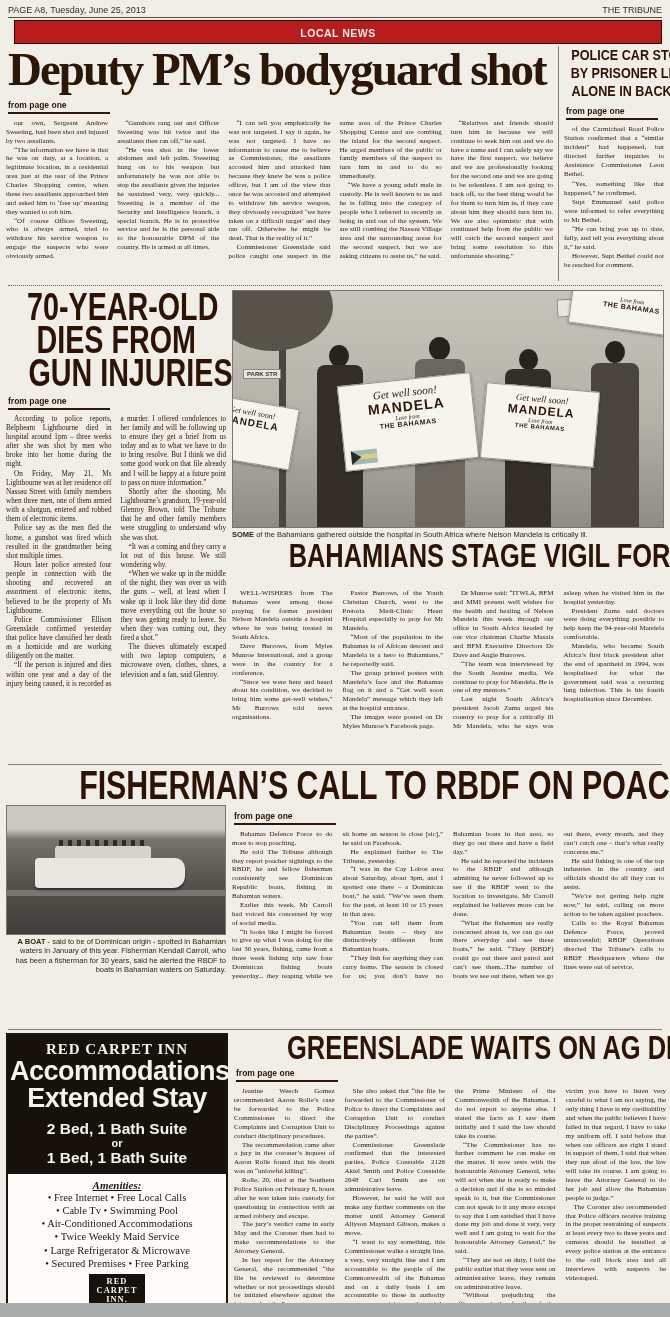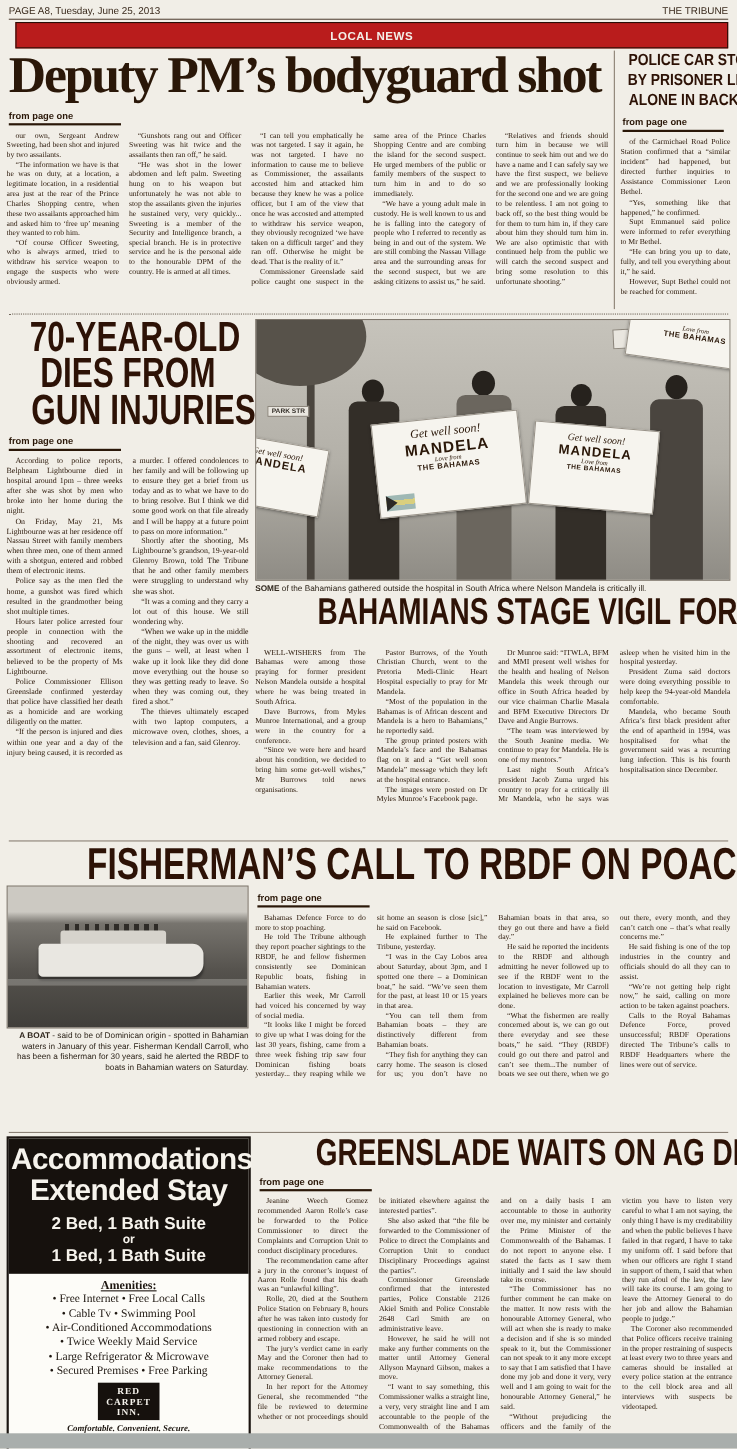--- a/index.html
+++ b/index.html
@@ -77,21 +77,21 @@
      background:repeating-linear-gradient(90deg,#2e2b27 0 4px,transparent 4px 9px);}
   
   .row4{display:flex;margin-top:3px;}
   .ad{width:218px;border:2px solid #1b1410;background:#fdfcf8;}
   .ad-top{background:#16110d;color:#f6f3ec;text-align:center;padding:6px 2px 8px 2px;}
   .ad-brand{font-family:"Liberation Serif",serif;font-size:15px;letter-spacing:1px;font-weight:700;}
   .ad-big{font-family:"Liberation Sans",sans-serif;font-weight:700;font-size:27px;line-height:1.02;letter-spacing:-.5px;}
   .ad-suite{font-family:"Liberation Sans",sans-serif;font-weight:700;font-size:15.5px;margin-top:7px;line-height:1.1;}
   .ad-or{font-family:"Liberation Sans",sans-serif;font-weight:700;font-size:11px;}
   .ad-bottom{text-align:center;padding:5px 2px 6px 2px;color:#1d1610;}
-  .ad-amen-title{font-weight:700;font-size:11px;text-decoration:underline;}
+  .ad-amen-title{font-style:italic;font-weight:700;font-size:11px;text-decoration:underline;}
   .ad-amenity{font-size:10.5px;line-height:1.25;margin:0;text-indent:0;}
   .ad-logo{display:inline-block;background:#16110d;color:#f6f3ec;padding:3px 8px;margin-top:4px;
            font-family:"Liberation Serif",serif;font-weight:700;font-size:8.5px;line-height:1.1;letter-spacing:1px;}
   .ad-tag{font-style:italic;font-weight:700;font-size:8px;margin-top:3px;}
   .ad-addr{font-size:7.5px;margin-top:1px;}
   .green-col{width:432px;margin-left:6px;}
   .green-head .cond{font-size:31px;}
   .footer-strip{position:absolute;left:0;right:0;bottom:0;height:14px;background:#a9aeac;}
 </style>
 </head>
@@ -261,20 +261,21 @@
             <p class="para">Calls to the Royal Bahamas Defence Force, proved unsuccessful; RBDF Operations directed The Tribune’s calls to RBDF Headquarters where the lines were out of service.</p>
           </div>
       </div>
     </div>
 
     <div class="solidline"></div>
 
     <div class="row4">
       <div class="ad">
         <div class="ad-top">
+          <div class="ad-brand">RED CARPET INN</div>
           <div class="ad-big">Accommodations</div>
           <div class="ad-big">Extended Stay</div>
           <div class="ad-suite">2 Bed, 1 Bath Suite</div>
           <div class="ad-or">or</div>
           <div class="ad-suite" style="margin-top:0">1 Bed, 1 Bath Suite</div>
         </div>
         <div class="ad-bottom">
           <div class="ad-amen-title">Amenities:</div>
           <div>
               <p class="ad-amenity">• Free Internet • Free Local Calls</p>
@@ -304,20 +305,21 @@
             <p class="para">Jeanine Weech Gomez recommended Aaron Rolle’s case be forwarded to the Police Commissioner to direct the Complaints and Corruption Unit to conduct disciplinary procedures.</p>
             <p class="para">The recommendation came after a jury in the coroner’s inquest of Aaron Rolle found that his death was an “unlawful killing”.</p>
             <p class="para">Rolle, 20, died at the Southern Police Station on February 8, hours after he was taken into custody for questioning in connection with an armed robbery and escape.</p>
             <p class="para">The jury’s verdict came in early May and the Coroner then had to make recommendations to the Attorney General.</p>
             <p class="para">In her report for the Attorney General, she recommended “the file be reviewed to determine whether or not proceedings should be initiated elsewhere against the interested parties”.</p>
             <p class="para">She also asked that “the file be forwarded to the Commissioner of Police to direct the Complaints and Corruption Unit to conduct Disciplinary Proceedings against the parties”.</p>
             <p class="para">Commissioner Greenslade confirmed that the interested parties, Police Constable 2126 Akiel Smith and Police Constable 2648 Carl Smith are on administrative leave.</p>
             <p class="para">However, he said he will not make any further comments on the matter until Attorney General Allyson Maynard Gibson, makes a move.</p>
             <p class="para">“I want to say something, this Commissioner walks a straight line, a very, very straight line and I am accountable to the people of the Commonwealth of the Bahamas and on a daily basis I am accountable to those in authority over me, my minister and certainly the Prime Minister of the Commonwealth of the Bahamas. I do not report to anyone else. I stated the facts as I saw them initially and I said the law should take its course.</p>
             <p class="para">“The Commissioner has no further comment he can make on the matter. It now rests with the honourable Attorney General, who will act when she is ready to make a decision and if she is so minded speak to it, but the Commissioner can not speak to it any more except to say that I am satisfied that I have done my job and done it very, very well and I am going to wait for the honourable Attorney General,” he said.</p>
+            <p class="para">“They are not on duty, I told the public earlier that they were sent on administrative leave, they remain on administrative leave.</p>
             <p class="para">“Without prejudicing the officers and the family of the victim you have to listen very careful to what I am not saying, the only thing I have is my creditability and when the public believes I have failed in that regard, I have to take my uniform off. I said before that when our officers are right I stand in support of them, I said that when they run afoul of the law, the law will take its course. I am going to leave the Attorney General to do her job and allow the Bahamian people to judge.”</p>
             <p class="para">The Coroner also recommended that Police officers receive training in the proper restraining of suspects at least every two to three years and cameras should be installed at every police station at the entrance to the cell block area and all interviews with suspects be videotaped.</p>
           </div>
       </div>
     </div>
 
   </div>
   <div class="footer-strip"></div>
 </div>
 

